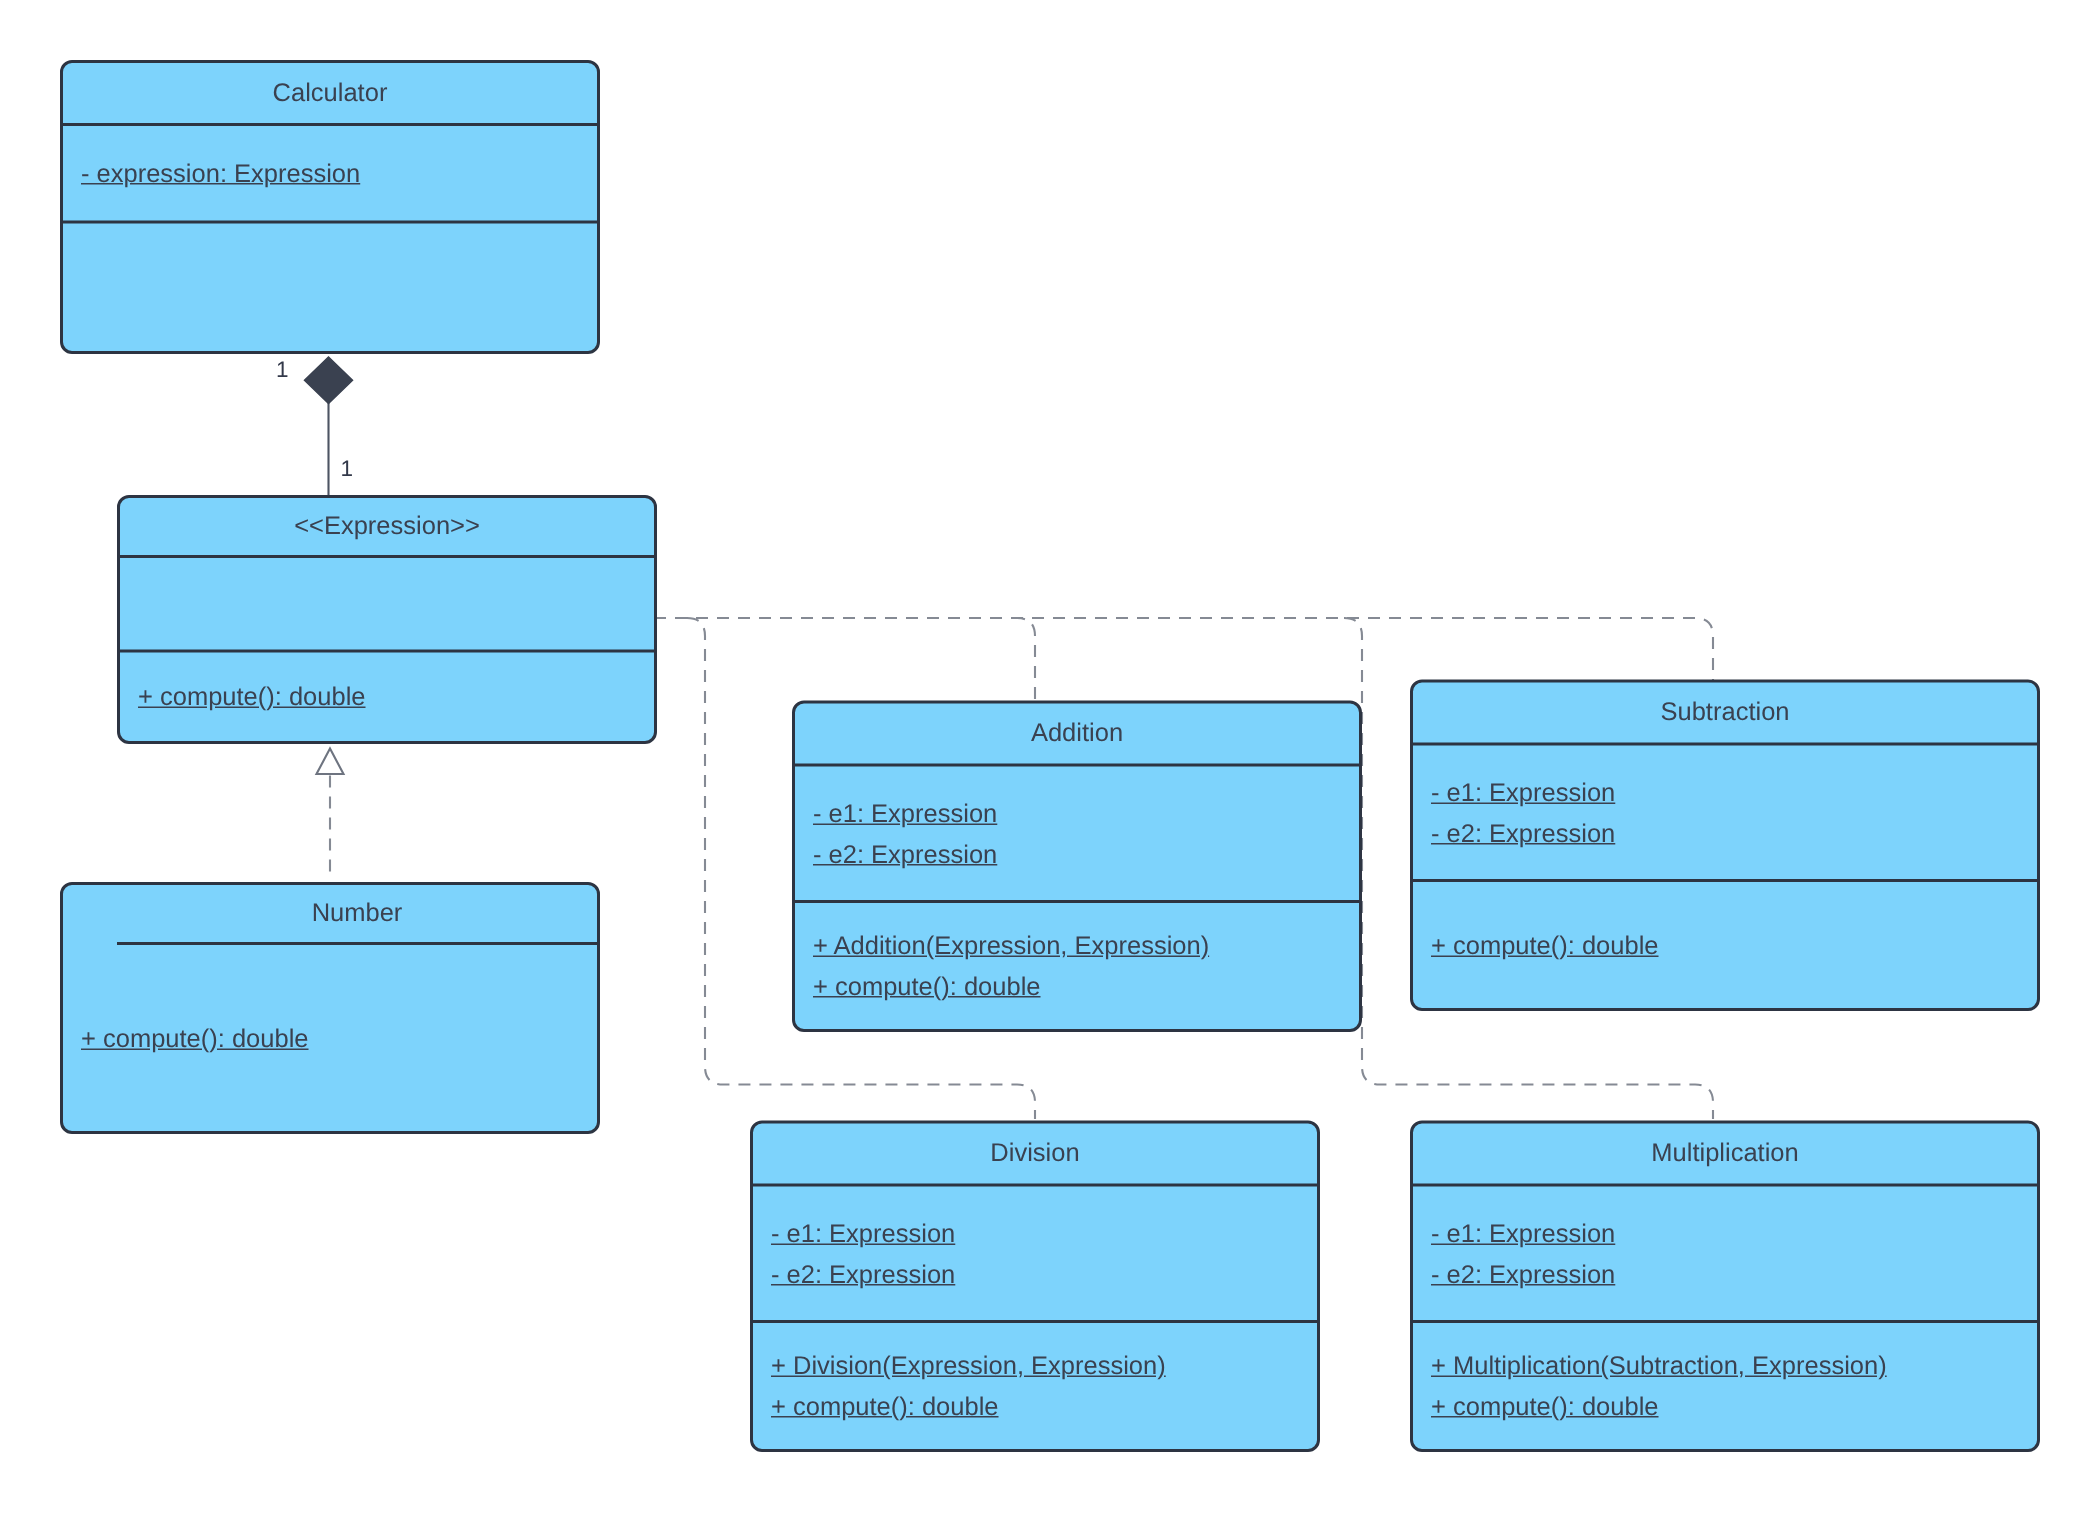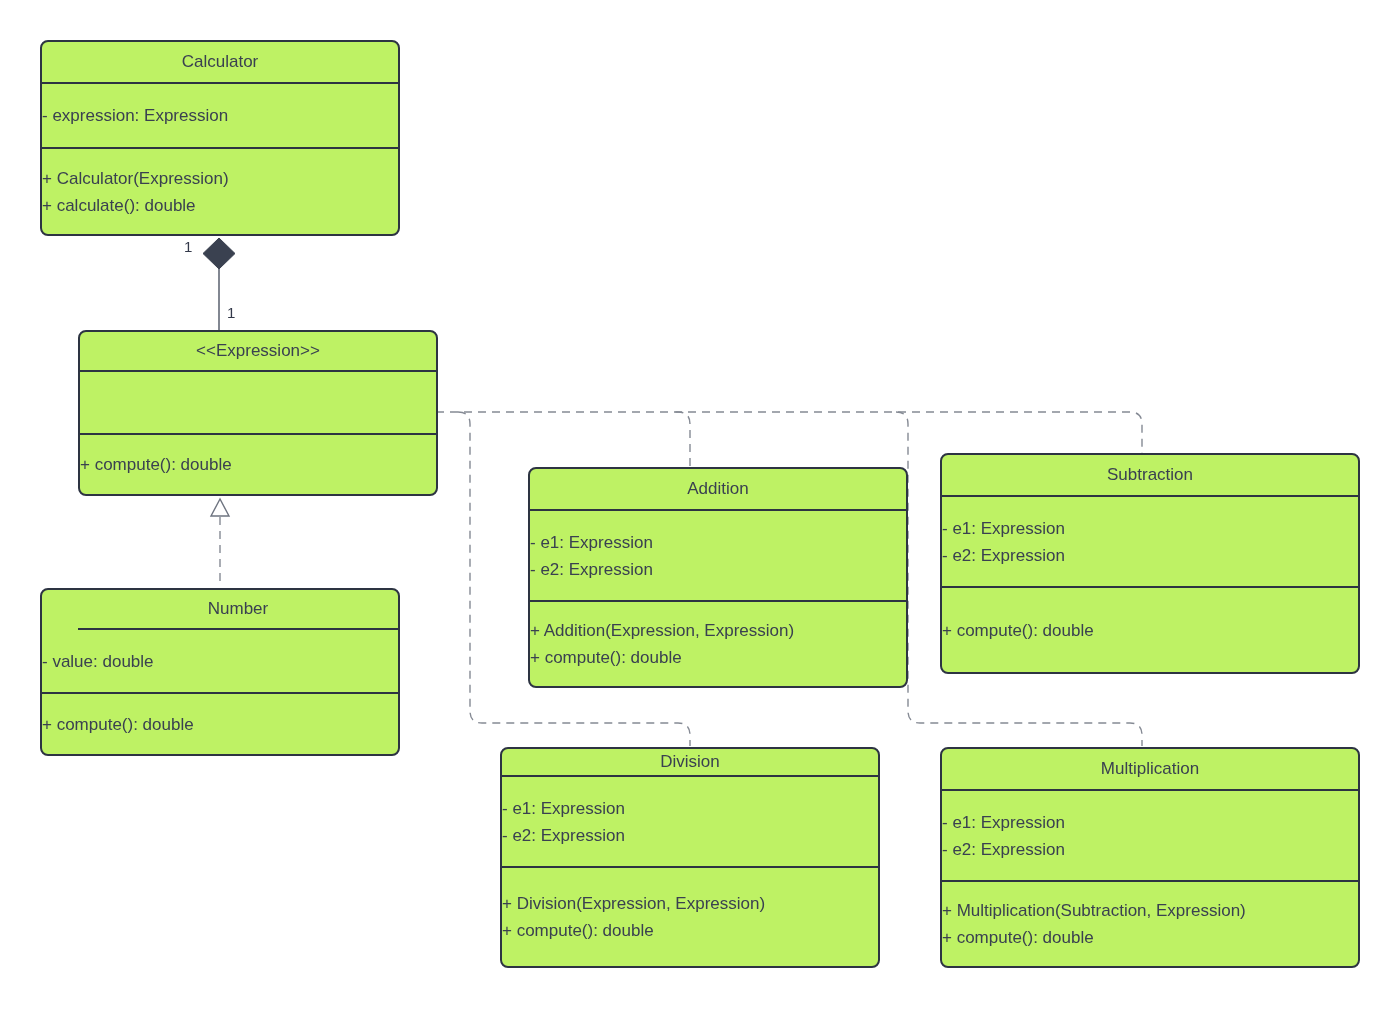--- a/index.html
+++ b/index.html
@@ -17,21 +17,21 @@
     background: #ffffff;
     overflow: hidden;
   }
   #edges {
     position: absolute;
     left: 0;
     top: 0;
   }
   .uml-class {
     position: absolute;
-    background: #bef264;
+    background: #7dd3fc;
     border: 2px solid #2d3442;
     border-radius: 8px;
     box-sizing: border-box;
     display: flex;
     flex-direction: column;
     color: #3a4150;
     font-size: 17px;
   }
   .uml-class * { box-sizing: border-box; }
   .uml-title {
@@ -41,22 +41,24 @@
     justify-content: center;
     border-bottom: 2px solid #2d3442;
     font-size: 17px;
   }
   .uml-section {
     flex: 0 0 auto;
     border-bottom: 2px solid #2d3442;
     display: flex;
     flex-direction: column;
     justify-content: center;
+    padding-left: 12px;
     padding-right: 6px;
     line-height: 27px;
+    text-decoration: underline;
   }
   .uml-section.last {
     border-bottom: none;
     flex: 1 1 auto;
   }
   .mult-label {
     position: absolute;
     font-size: 15px;
     color: #33394a;
     line-height: 1;
@@ -98,39 +100,32 @@
   </svg>
 
   <div class="mult-label" style="left:184px; top:239px;">1</div>
   <div class="mult-label" style="left:227px; top:305px;">1</div>
 
   <div class="uml-class" style="left:40px; top:40px; width:360px; height:196px;">
     <div class="uml-title" style="height:42px;">Calculator</div>
     <div class="uml-section" style="height:65px;">
       <div>- expression: Expression</div>
     </div>
-    <div class="uml-section last">
-      <div>+ Calculator(Expression)</div>
-      <div>+ calculate(): double</div>
-    </div>
   </div>
 
   <div class="uml-class" style="left:40px; top:330px; width:360px; height:166px;margin-left:38px;">
     <div class="uml-title" style="height:40px;">&lt;&lt;Expression&gt;&gt;</div>
     <div class="uml-section" style="height:63px;"></div>
     <div class="uml-section last">
       <div>+ compute(): double</div>
     </div>
   </div>
 
   <div class="uml-class" style="left:40px; top:588px; width:360px; height:168px;">
     <div class="uml-title" style="height:40px;margin-left:36px;">Number</div>
-    <div class="uml-section" style="height:64px;">
-      <div>- value: double</div>
-    </div>
     <div class="uml-section last">
       <div>+ compute(): double</div>
     </div>
   </div>
 
   <div class="uml-class" style="left:500px; top:467px; width:380px; height:221px;margin-left:28px;">
     <div class="uml-title" style="height:42px;">Addition</div>
     <div class="uml-section" style="height:91px;">
       <div>- e1: Expression</div>
       <div>- e2: Expression</div>
@@ -146,21 +141,21 @@
     <div class="uml-section" style="height:91px;">
       <div>- e1: Expression</div>
       <div>- e2: Expression</div>
     </div>
     <div class="uml-section last">
       <div>+ compute(): double</div>
     </div>
   </div>
 
   <div class="uml-class" style="left:500px; top:747px; width:380px; height:221px;">
-    <div class="uml-title" style="height:28px;">Division</div>
+    <div class="uml-title" style="height:42px;">Division</div>
     <div class="uml-section" style="height:91px;">
       <div>- e1: Expression</div>
       <div>- e2: Expression</div>
     </div>
     <div class="uml-section last">
       <div>+ Division(Expression, Expression)</div>
       <div>+ compute(): double</div>
     </div>
   </div>
 

